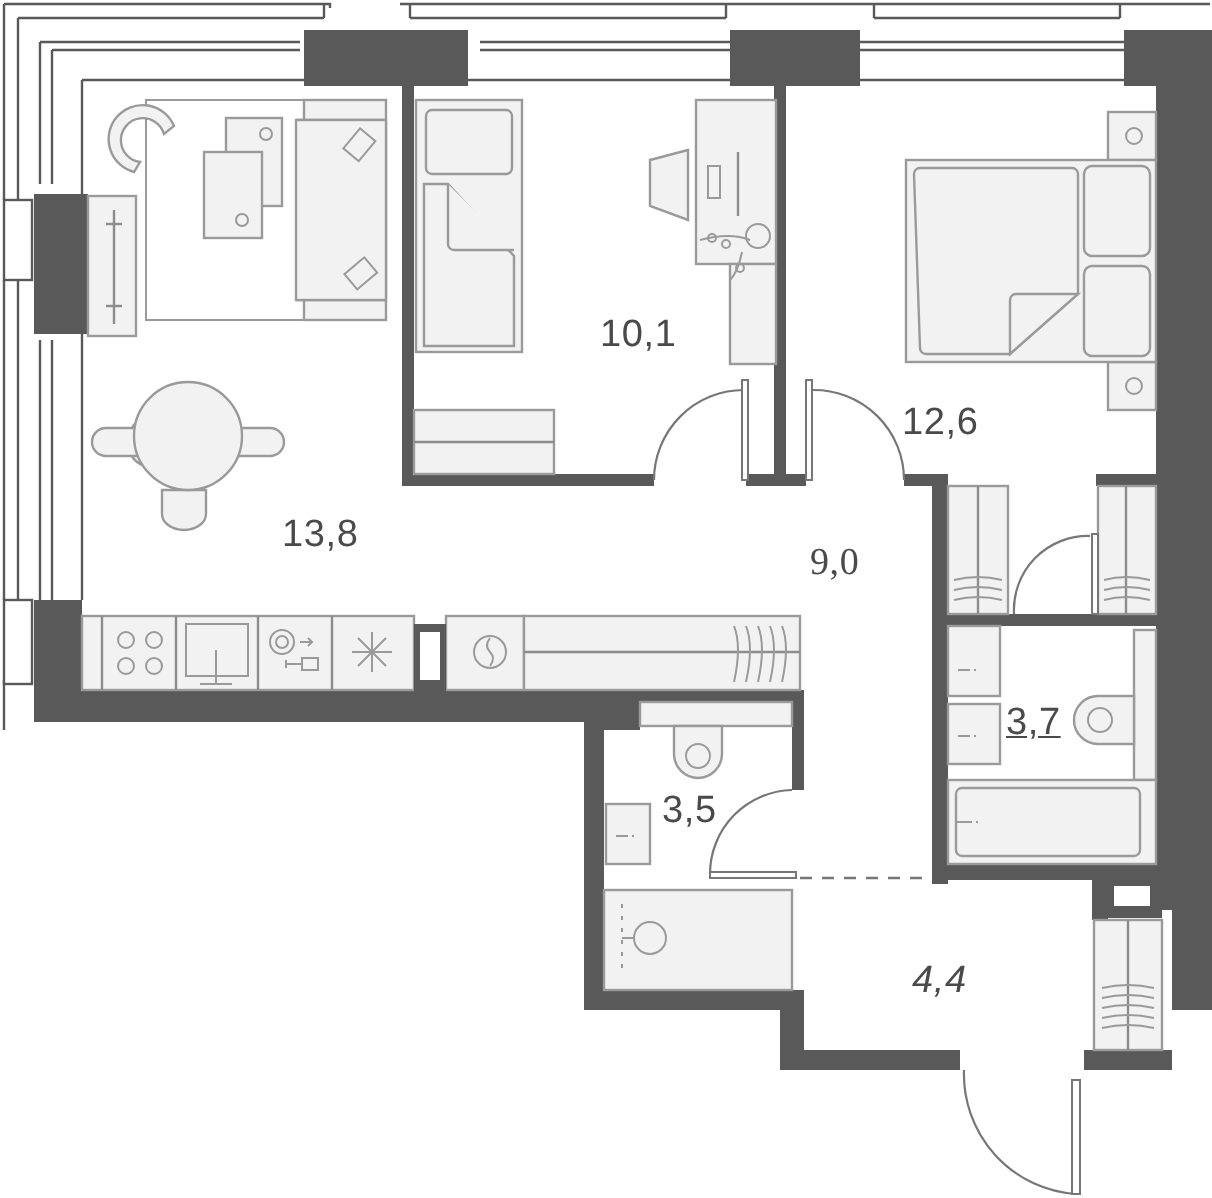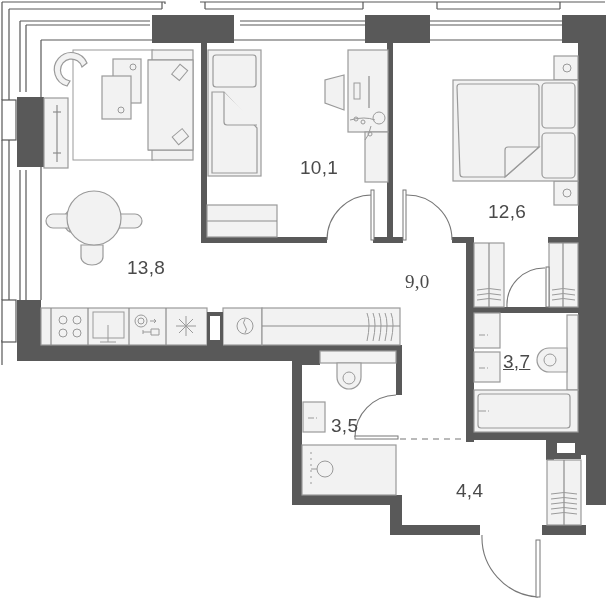--- a/index.html
+++ b/index.html
@@ -278,19 +278,19 @@
       <rect class="door-leaf" x="355" y="436" width="43" height="3"></rect>
     </g>
 
     <g>
       <path class="door-arc" d="M482,535 A60,60 0 0 0 538,597"></path>
       <rect class="door-leaf" x="536" y="540" width="4" height="57"></rect>
     </g>
   </g>
 </svg>
 
-<div class="area-label" style="left:127px; top:258px;">13,8</div>
+<div class="area-label" style="left:141px; top:258px;">13,8</div>
 <div class="area-label" style="left:300px; top:158px;">10,1</div>
-<div class="area-label" style="left:488px; top:202px;">12,6</div>
+<div class="area-label" style="left:451px; top:202px;">12,6</div>
 <div class="area-label" style="left:405px; top:272px;font-family:Liberation Serif, serif;">9,0</div>
 <div class="area-label" style="left:503px; top:352px;text-decoration:underline;">3,7</div>
-<div class="area-label" style="left:331px; top:396px;margin-top:20px;">3,5</div>
-<div class="area-label" style="left:456px; top:481px;">4,4</div>
+<div class="area-label" style="left:331px; top:396px;">3,5</div>
+<div class="area-label" style="left:456px; top:481px;font-style:italic;">4,4</div>
 
 </body></html>

